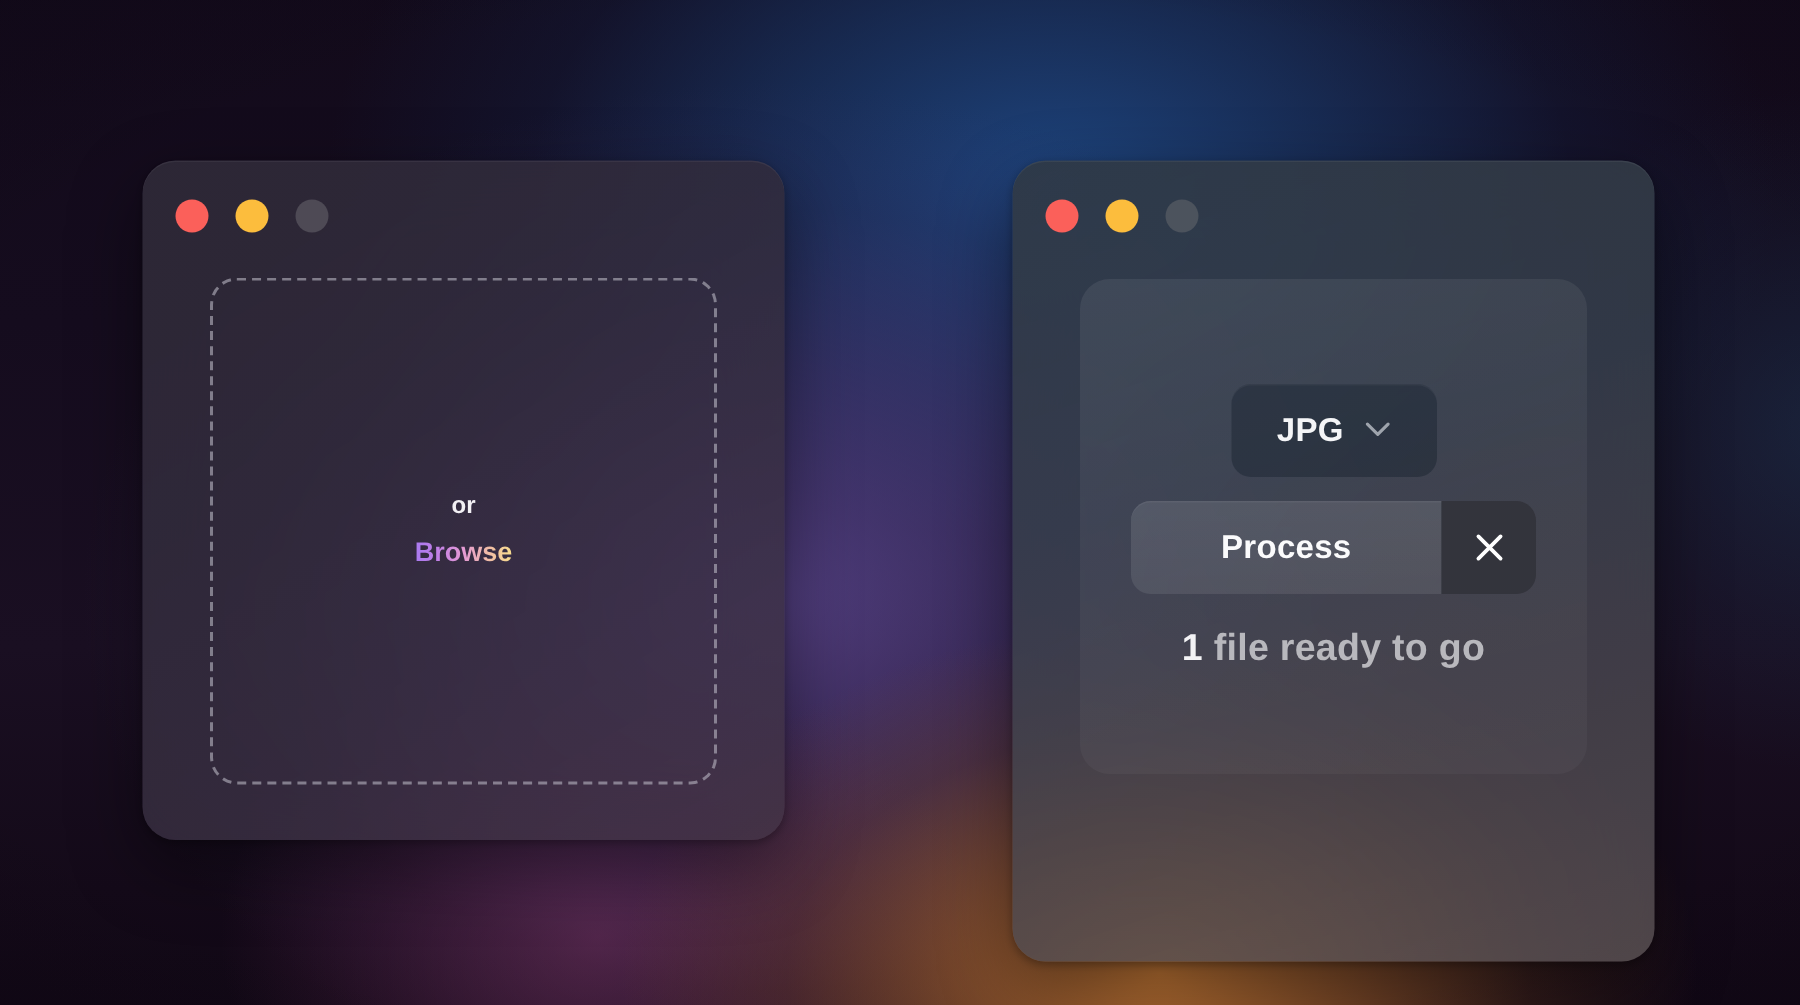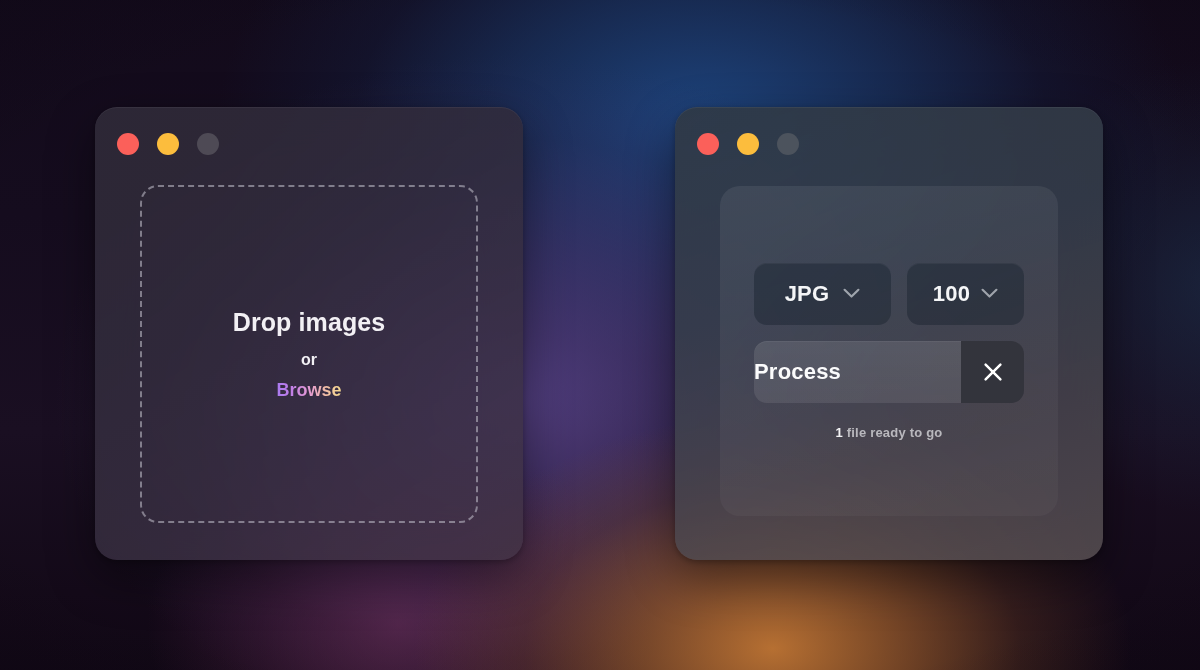--- a/index.html
+++ b/index.html
@@ -101,21 +101,21 @@
     background:
       linear-gradient(150deg,
         rgba(47,42,56,0.90) 0%,
         rgba(50,44,60,0.86) 40%,
         rgba(58,48,66,0.82) 72%,
         rgba(66,52,68,0.80) 100%);
   }
 
   #window-right {
     left: 675px; top: 107px;
-    width: 428px; height: 453px;
+    width: 428px; height: 534px;
     background:
       linear-gradient(162deg,
         rgba(48,57,68,0.90) 0%,
         rgba(54,62,74,0.87) 38%,
         rgba(72,70,78,0.83) 70%,
         rgba(92,84,86,0.80) 100%);
     border-radius: 22px;
   }
 
   
@@ -241,42 +241,42 @@
     overflow: hidden;
     box-shadow: inset 0 1px 0 rgba(255,255,255,0.05);
   }
   #process-button {
     flex: 1;
     background: linear-gradient(180deg,
       rgba(255,255,255,0.115) 0%,
       rgba(255,255,255,0.085) 100%);
     display: flex;
     align-items: center;
-    justify-content: flex-start;
+    justify-content: center;
     cursor: pointer;
   }
   #process-label {
     font-size: 22px;
     font-weight: 700;
     color: #fbfbfc;
     letter-spacing: 0.2px;
   }
   #clear-button {
     width: 63px;
     background: #33343c;
     display: flex;
     align-items: center;
     justify-content: center;
     cursor: pointer;
   }
   #clear-button svg { width: 22px; height: 22px; display: block; }
 
   
   #status-line {
-    font-size: 13px;
+    font-size: 25px;
     font-weight: 700;
     color: rgba(214,214,218,0.80);
     letter-spacing: 0.2px;
     margin-top: 6px;
     text-align: center;
     white-space: nowrap;
   }
   #status-count {
     color: #f3f3f5;
   }
@@ -296,21 +296,20 @@
 
 <div class="window" id="window-left">
 
   <div class="titlebar">
     <span class="dot dot-close"></span>
     <span class="dot dot-min"></span>
     <span class="dot dot-zoom-l"></span>
   </div>
 
   <div id="dropzone">
-    <div class="drop-line">Drop images</div>
     <div class="drop-or">or</div>
     <div id="browse-link">Browse</div>
   </div>
 
 </div>
 
 <div class="window" id="window-right">
 
   <div class="titlebar">
     <span class="dot dot-close"></span>
@@ -324,28 +323,20 @@
 
       <div class="select" id="select-format">
         <span class="select-value">JPG</span>
         <span class="chevron">
           <svg viewBox="0 0 17 11" fill="none" xmlns="http://www.w3.org/2000/svg">
             <path d="M1.6 1.8L8.5 8.6L15.4 1.8" stroke="#e6e9ee" stroke-width="2.1" stroke-linecap="round" stroke-linejoin="round"></path>
           </svg>
         </span>
       </div>
 
-      <div class="select" id="select-quality">
-        <span class="select-value">100</span>
-        <span class="chevron">
-          <svg viewBox="0 0 17 11" fill="none" xmlns="http://www.w3.org/2000/svg">
-            <path d="M1.6 1.8L8.5 8.6L15.4 1.8" stroke="#e6e9ee" stroke-width="2.1" stroke-linecap="round" stroke-linejoin="round"></path>
-          </svg>
-        </span>
-      </div>
 
     </div>
 
     <div id="action-row">
       <div id="process-button">
         <span id="process-label">Process</span>
       </div>
       <div id="clear-button">
         <span>
           <svg viewBox="0 0 22 22" fill="none" xmlns="http://www.w3.org/2000/svg">

